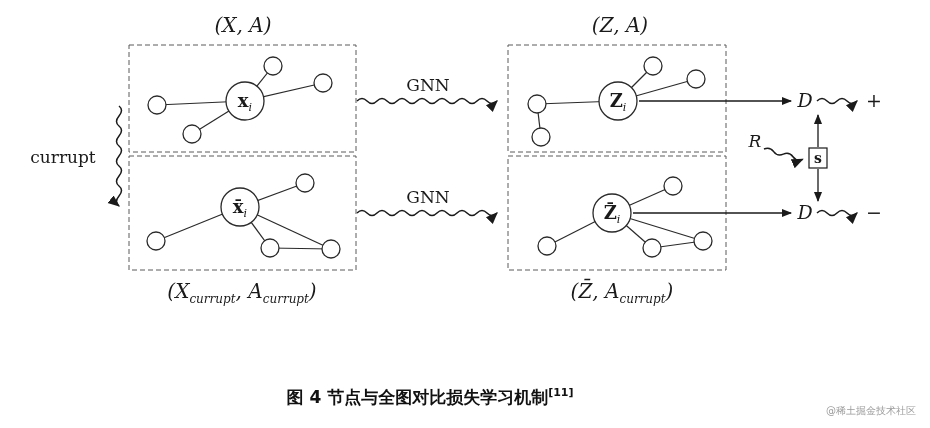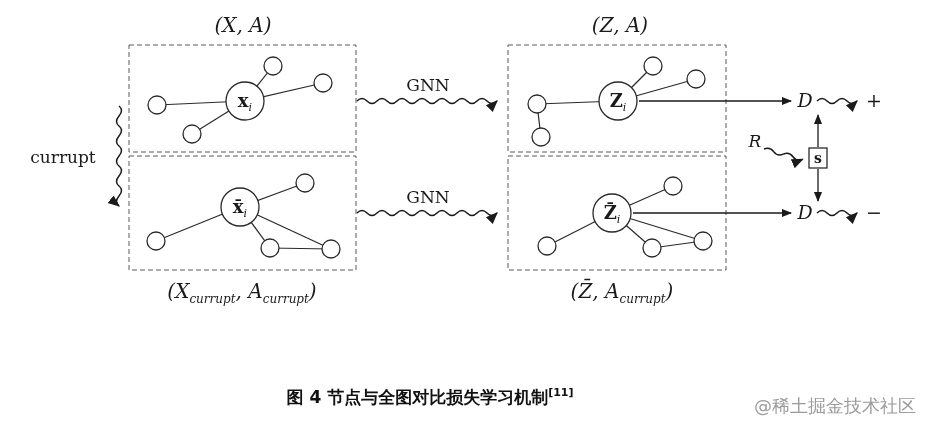--- a/index.html
+++ b/index.html
@@ -21,21 +21,21 @@
   .scriptsm{font-family:"DejaVu Serif","Liberation Serif",serif;font-style:italic;font-size:17px;}
   .sign{font-family:"DejaVu Serif","Liberation Serif",serif;font-style:normal;font-size:19px;}
   .sumlabel{font-family:"DejaVu Serif","Liberation Serif",serif;font-weight:bold;font-size:14px;font-style:normal;}
   .sbox{fill:#ffffff;stroke:#1a1a1a;stroke-width:1.2;}
   .caption{position:absolute;left:0;right:70px;top:386px;text-align:center;
            font-family:"DejaVu Sans","Liberation Sans",sans-serif;
            font-weight:bold;font-size:17px;color:#111111;}
   .caption sup{font-size:11px;}
   .watermark{position:absolute;right:14px;bottom:10px;
              font-family:"DejaVu Sans","Liberation Sans",sans-serif;
-             font-size:18px;color:#9b9b9b;}
+             font-size:10px;color:#9b9b9b;}
 </style>
 </head>
 <body>
 
 <div class="figure">
 
   <svg width="930" height="345" viewBox="0 0 930 345">
     <defs>
       <marker id="ah" viewBox="0 0 10 10" refX="8.5" refY="5" markerWidth="8.5" markerHeight="8.5" orient="auto">
         <path d="M0 1.2 L9.5 5 L0 8.8 z" fill="#1a1a1a"></path>

